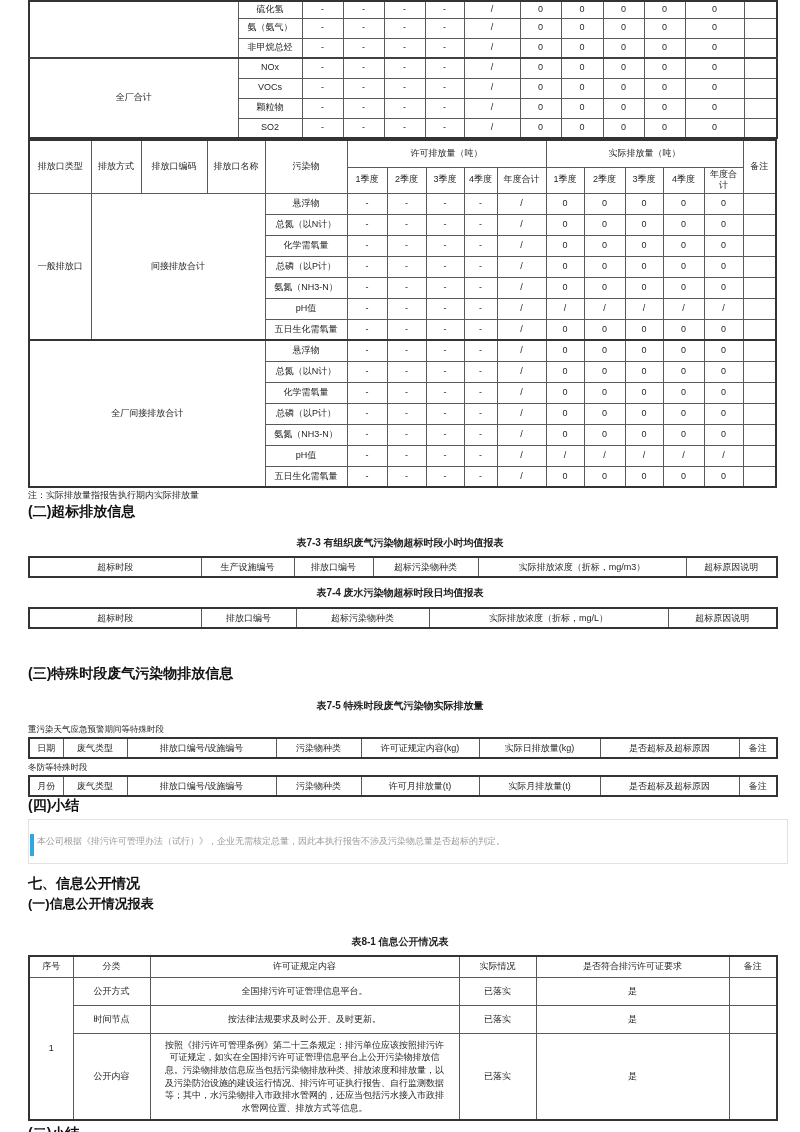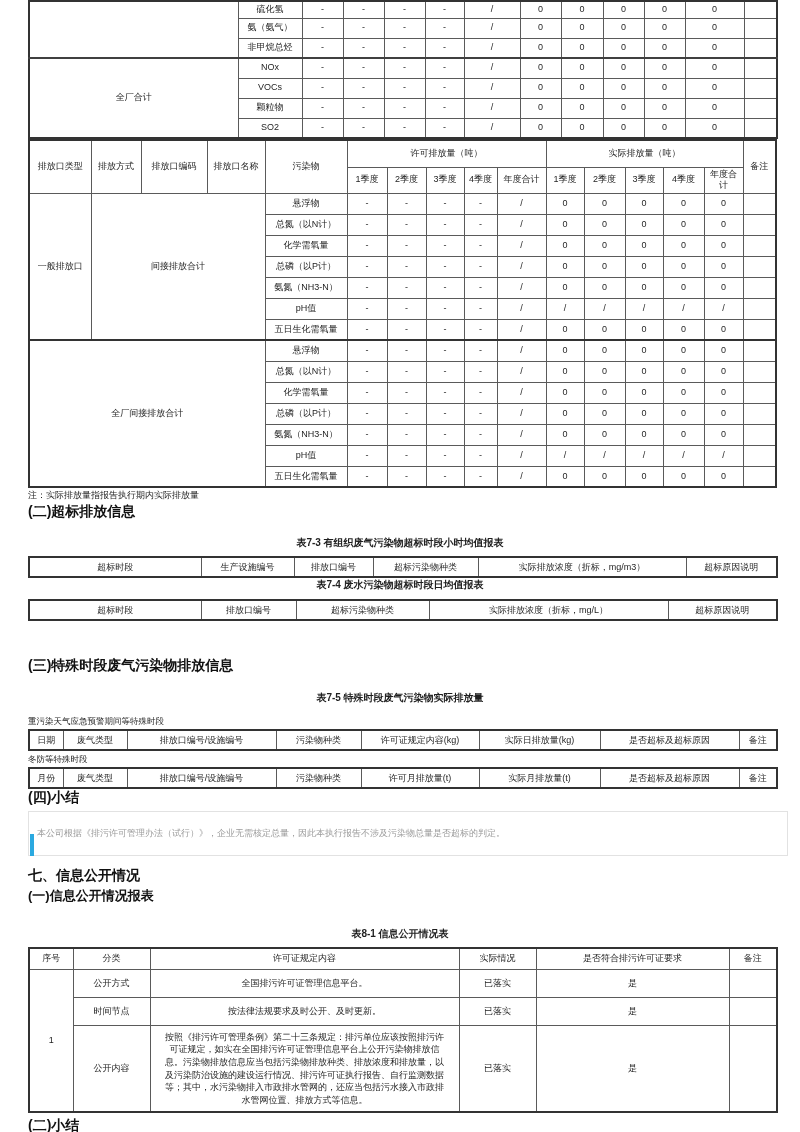--- a/index.html
+++ b/index.html
@@ -23,21 +23,21 @@
 
   .hdr-tbl th{height:20px;}
 
   .info-tbl th{height:21px;}
   .info-tbl tbody tr:nth-child(1) td,.info-tbl tbody tr:nth-child(2) td{height:28px;}
   .info-tbl td.content-long{padding:5px 12px;line-height:12.6px;}
 
   .caption{width:800px;text-align:center;font-size:10px;font-weight:700;color:#1f1f1f;}
   .cap-72{margin-top:8px;margin-bottom:6px;}
   .cap-73{margin-top:15px;margin-bottom:6px;}
-  .cap-74{margin-top:0;margin-bottom:7px;}
+  .cap-74{margin-top:8px;margin-bottom:7px;}
   .cap-75{margin-top:16px;margin-bottom:11px;}
   .cap-81{margin-top:22px;margin-bottom:6px;}
 
   .note{margin:1px 0 0 28px;font-size:9px;color:#1f1f1f;}
   .subheading{margin:1px 0 0 28px;font-size:14px;font-weight:700;color:#111;}
   .sub-3{margin-top:36px;}
   .sub-4{margin-top:0;}
   .sub-s2{margin-top:4px;}
   .small-label{margin:0 0 1px 28px;font-size:8.5px;color:#1f1f1f;}
   .lbl-2{margin-top:3px;}

